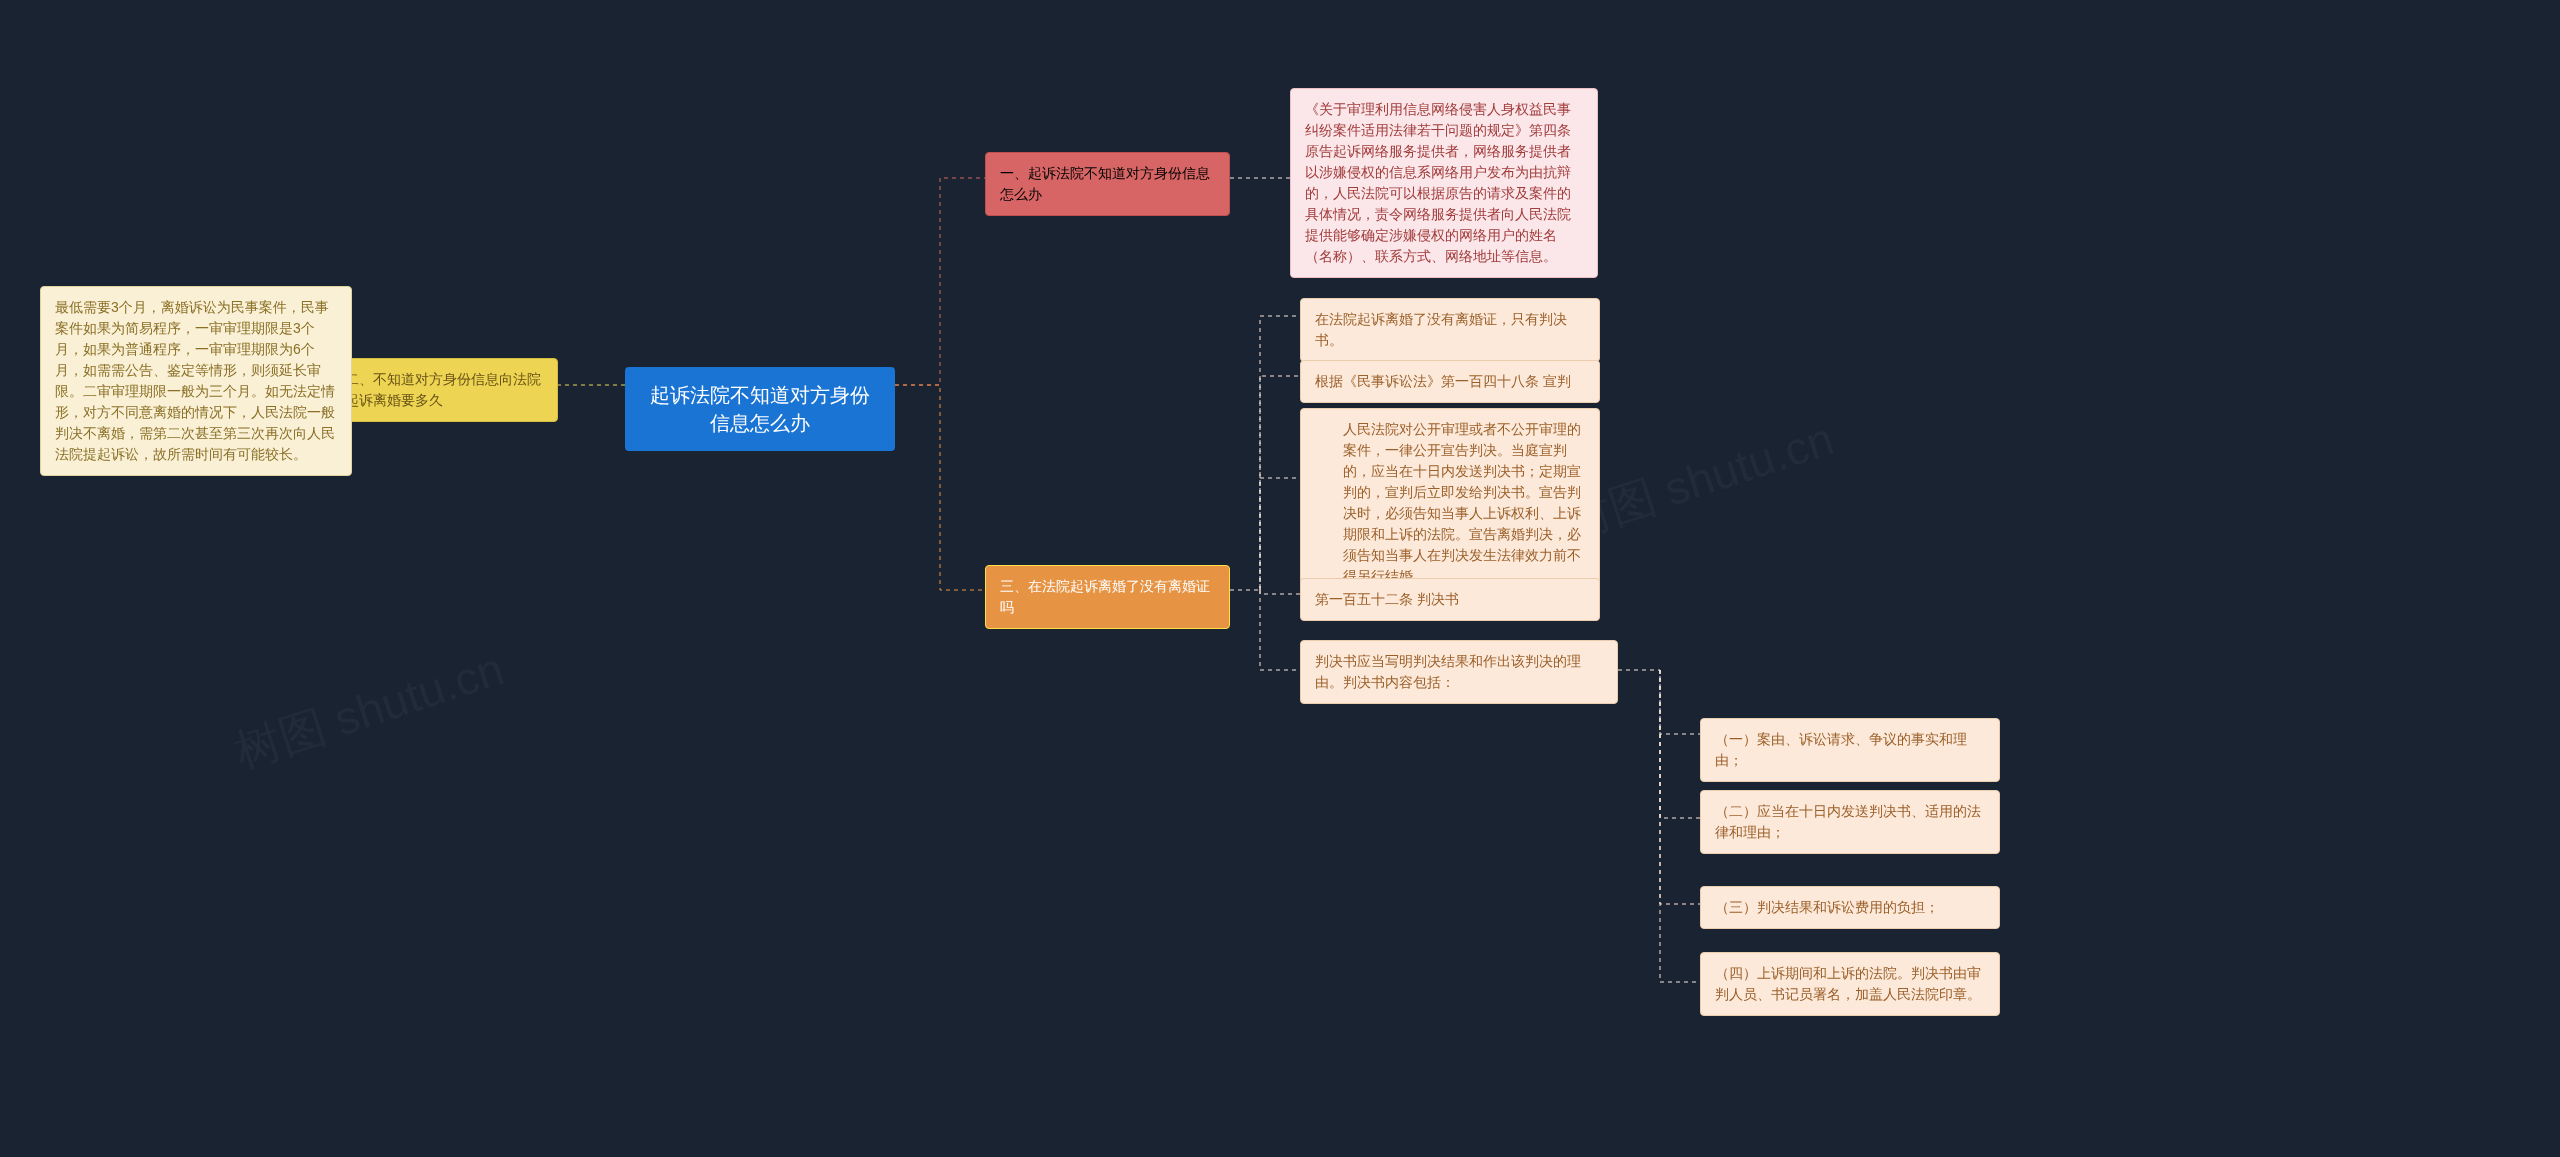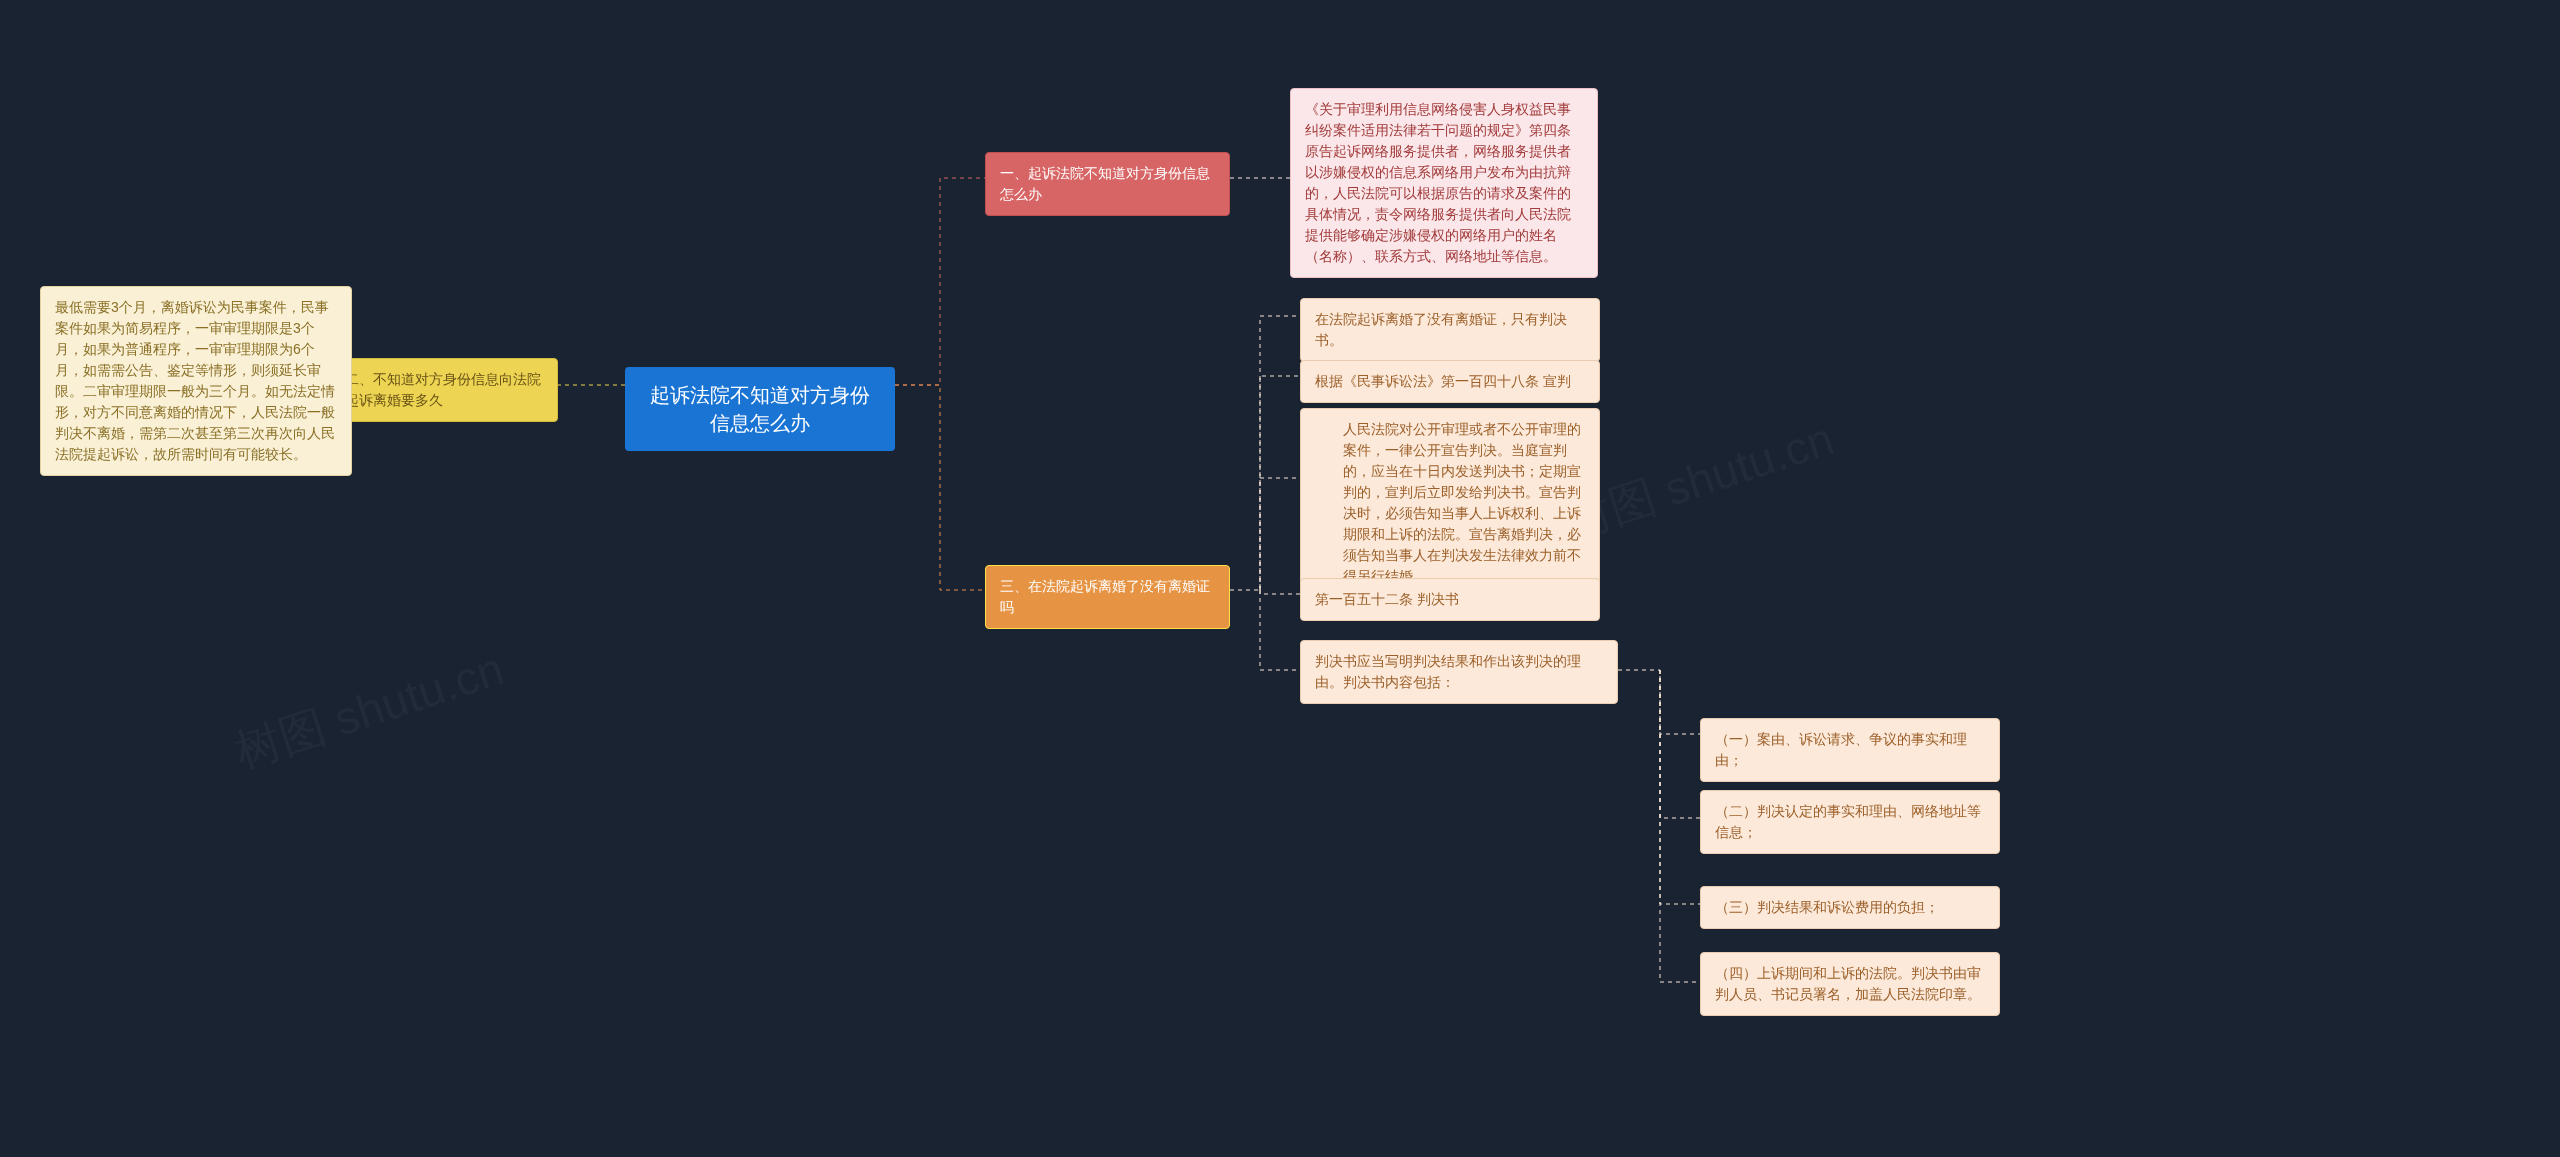--- a/index.html
+++ b/index.html
@@ -21,21 +21,21 @@
   .center {
     background: #1a74d4;
     color: #fff;
     font-size: 20px;
     text-align: center;
     padding: 14px 20px;
     line-height: 1.4;
   }
   .yellow { background: #edd553; color: #6a5216; border: 1px solid #d4bc3c; }
   .beige  { background: #f9f0d6; color: #8a6f25; border: 1px solid #e2d2a0; }
-  .red    { background: #d86565; color: #ffffff; border: 1px solid #c04f4f; }
+  .red    { background: #d86565; color: #000000; border: 1px solid #c04f4f; }
   .pink   { background: #fbe7e9; color: #a23b3b; border: 1px solid #eec0c5; }
   .orange { background: #e69344; color: #fff; border: 1px solid #fde047; }
   .peach  { background: #fce9d9; color: #9b5f29; border: 1px solid #ecccaf; }
 
   .watermark {
     position: absolute;
     color: rgba(255,255,255,0.04);
     font-size: 46px;
     transform: rotate(-18deg);
     pointer-events: none;
@@ -98,17 +98,17 @@
 <div class="node peach" style="left:1300px; top:360px; width:300px;">根据《民事诉讼法》第一百四十八条 宣判</div>
 
 <div class="node peach" style="left:1300px; top:408px; width:300px;padding-left:42px;">人民法院对公开审理或者不公开审理的案件，一律公开宣告判决。当庭宣判的，应当在十日内发送判决书；定期宣判的，宣判后立即发给判决书。宣告判决时，必须告知当事人上诉权利、上诉期限和上诉的法院。宣告离婚判决，必须告知当事人在判决发生法律效力前不得另行结婚。</div>
 
 <div class="node peach" style="left:1300px; top:578px; width:300px;">第一百五十二条 判决书</div>
 
 <div class="node peach" style="left:1300px; top:640px; width:318px;">判决书应当写明判决结果和作出该判决的理由。判决书内容包括：</div>
 
 <div class="node peach" style="left:1700px; top:718px; width:300px;">（一）案由、诉讼请求、争议的事实和理由；</div>
 
-<div class="node peach" style="left:1700px; top:790px; width:300px;">（二）判决认定的事实和理由、网络地址等信息；</div>
+<div class="node peach" style="left:1700px; top:790px; width:300px;">（二）应当在十日内发送判决书、适用的法律和理由；</div>
 
 <div class="node peach" style="left:1700px; top:886px; width:300px;">（三）判决结果和诉讼费用的负担；</div>
 
 <div class="node peach" style="left:1700px; top:952px; width:300px;">（四）上诉期间和上诉的法院。判决书由审判人员、书记员署名，加盖人民法院印章。</div>
 
 </body></html>

